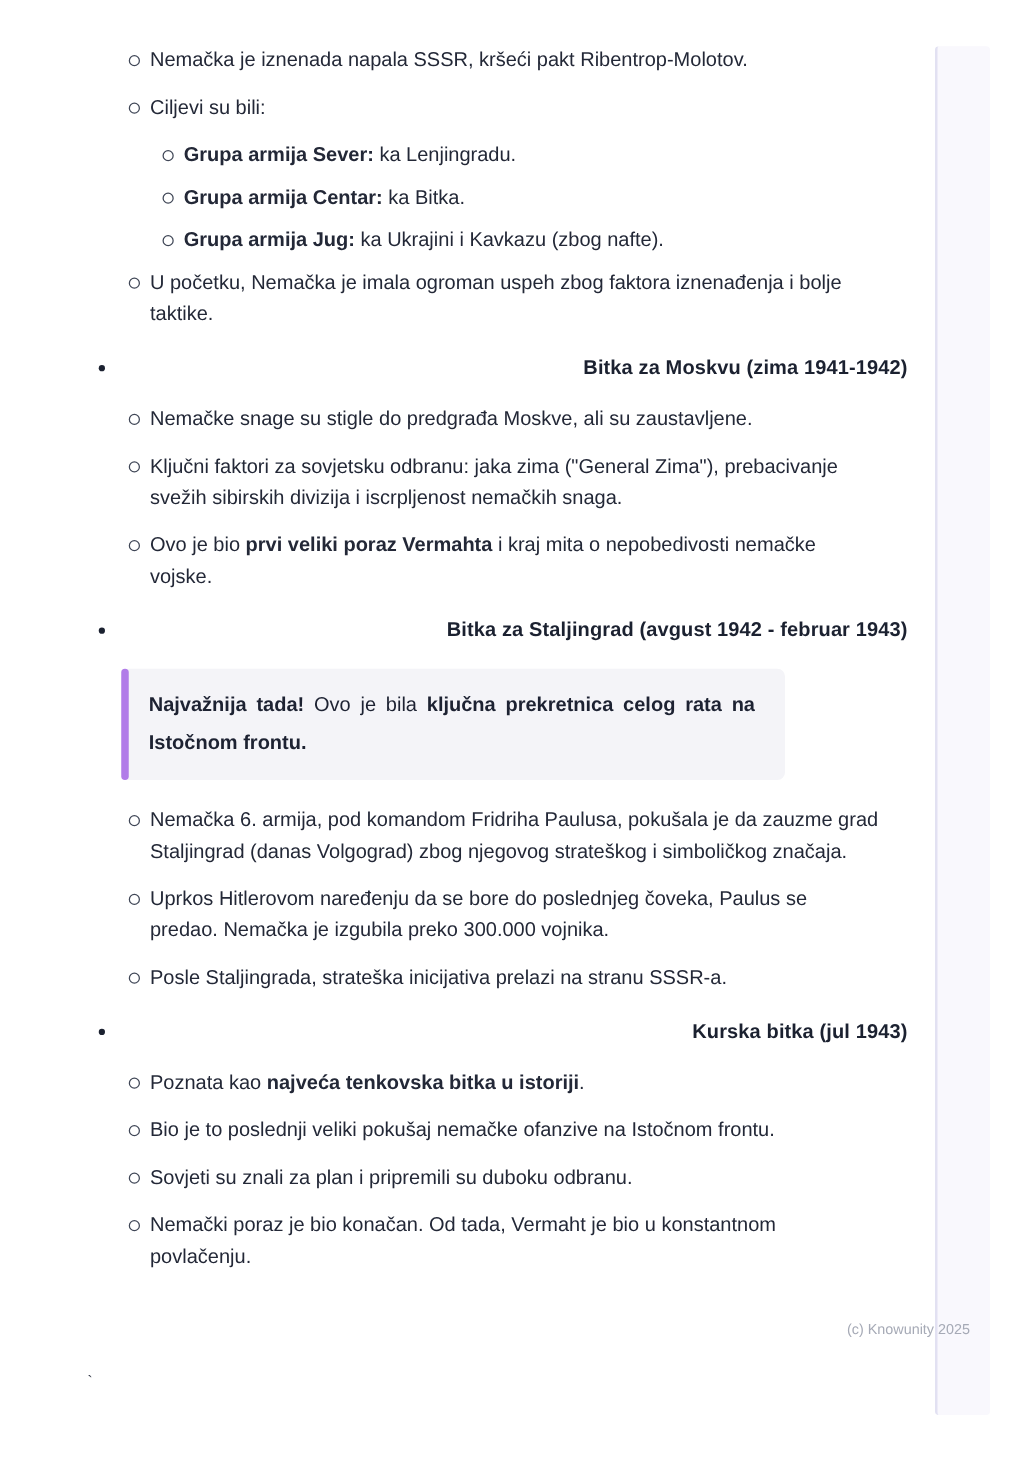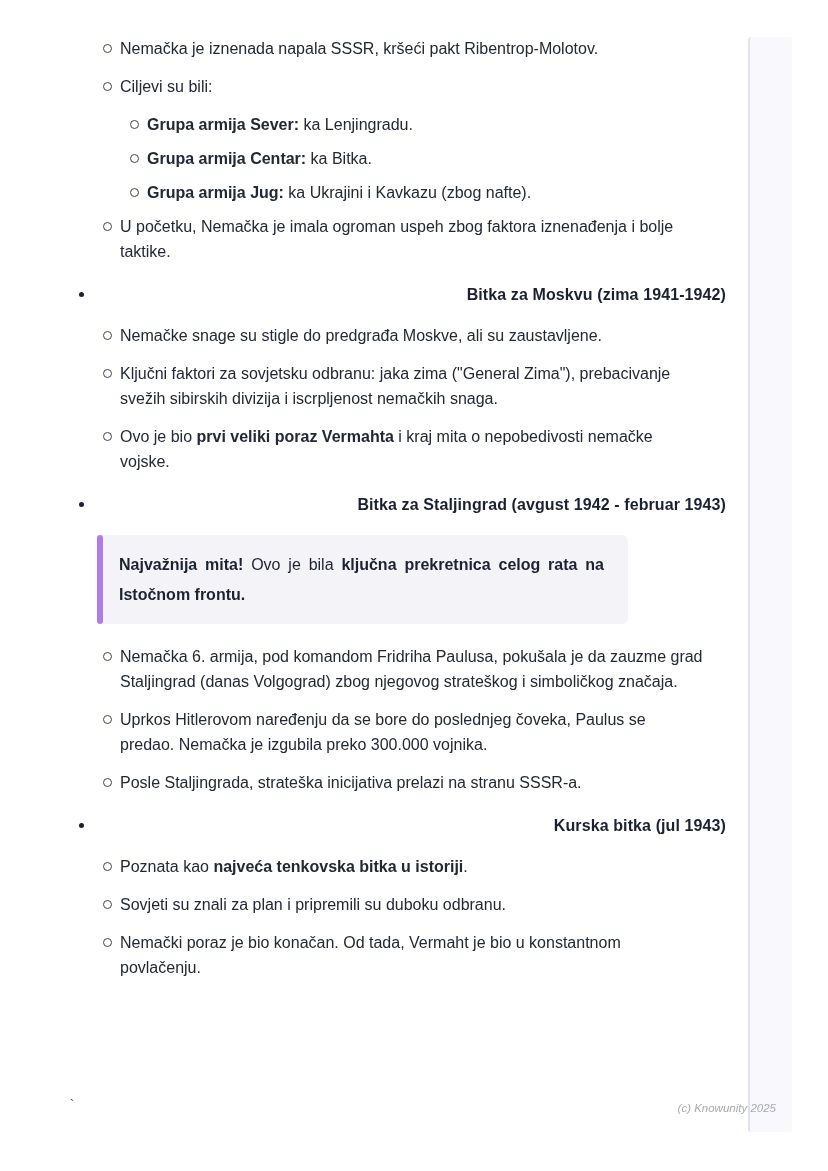--- a/index.html
+++ b/index.html
@@ -74,50 +74,50 @@
     border-radius: 3px;
   }
   .footer-tick {
     position: absolute;
     left: 70px; top: 1098px;
     font-size: 12px;
     color: #343a49;
   }
   .copyright {
     position: absolute;
-    right: 52px; top: 1102px;
+    right: 52px; top: 1058px;
     font-size: 11.5px;
     color: #a6aab6;
     z-index: 2;
-    font-style: italic;
   }
 </style>
 </head>
 <body>
 
 <div class="page">
 
   <div class="content">
       <div class="row lvl2"><span>Nemačka je iznenada napala SSSR, kršeći pakt Ribentrop-Molotov.</span></div>
       <div class="row lvl2"><span>Ciljevi su bili:</span></div>
       <div class="row lvl3"><span class="b">Grupa armija Sever:</span><span> ka Lenjingradu.</span></div>
       <div class="row lvl3"><span class="b">Grupa armija Centar:</span><span> ka Bitka.</span></div>
       <div class="row lvl3"><span class="b">Grupa armija Jug:</span><span> ka Ukrajini i Kavkazu (zbog nafte).</span></div>
       <div class="row lvl2"><span>U početku, Nemačka je imala ogroman uspeh zbog faktora iznenađenja i bolje taktike.</span></div>
       <div class="row lvl1"><span class="b">Bitka za Moskvu (zima 1941-1942)</span></div>
       <div class="row lvl2"><span>Nemačke snage su stigle do predgrađa Moskve, ali su zaustavljene.</span></div>
       <div class="row lvl2"><span>Ključni faktori za sovjetsku odbranu: jaka zima ("General Zima"), prebacivanje svežih sibirskih divizija i iscrpljenost nemačkih snaga.</span></div>
       <div class="row lvl2"><span>Ovo je bio </span><span class="b">prvi veliki poraz Vermahta</span><span> i kraj mita o nepobedivosti nemačke vojske.</span></div>
       <div class="row lvl1"><span class="b">Bitka za Staljingrad (avgust 1942 - februar 1943)</span></div>
-      <div class="callout"><span class="b">Najvažnija mita!</span><span> Ovo je bila </span><span class="b">ključna prekretnica celog rata na Istočnom frontu.</span></div>
+      <div class="callout"><span class="b">Najvažnija tada!</span><span> Ovo je bila </span><span class="b">ključna prekretnica celog rata na Istočnom frontu.</span></div>
       <div class="row lvl2"><span>Nemačka 6. armija, pod komandom Fridriha Paulusa, pokušala je da zauzme grad Staljingrad (danas Volgograd) zbog njegovog strateškog i simboličkog značaja.</span></div>
       <div class="row lvl2"><span>Uprkos Hitlerovom naređenju da se bore do poslednjeg čoveka, Paulus se predao. Nemačka je izgubila preko 300.000 vojnika.</span></div>
       <div class="row lvl2"><span>Posle Staljingrada, strateška inicijativa prelazi na stranu SSSR-a.</span></div>
       <div class="row lvl1"><span class="b">Kurska bitka (jul 1943)</span></div>
       <div class="row lvl2"><span>Poznata kao </span><span class="b">najveća tenkovska bitka u istoriji</span><span>.</span></div>
+      <div class="row lvl2"><span>Bio je to poslednji veliki pokušaj nemačke ofanzive na Istočnom frontu.</span></div>
       <div class="row lvl2"><span>Sovjeti su znali za plan i pripremili su duboku odbranu.</span></div>
       <div class="row lvl2"><span>Nemački poraz je bio konačan. Od tada, Vermaht je bio u konstantnom povlačenju.</span></div>
     </div>
 
   <div class="edge-panel"></div>
 
   <span class="footer-tick">`</span>
 
   <span class="copyright">(c) Knowunity 2025</span>
 

